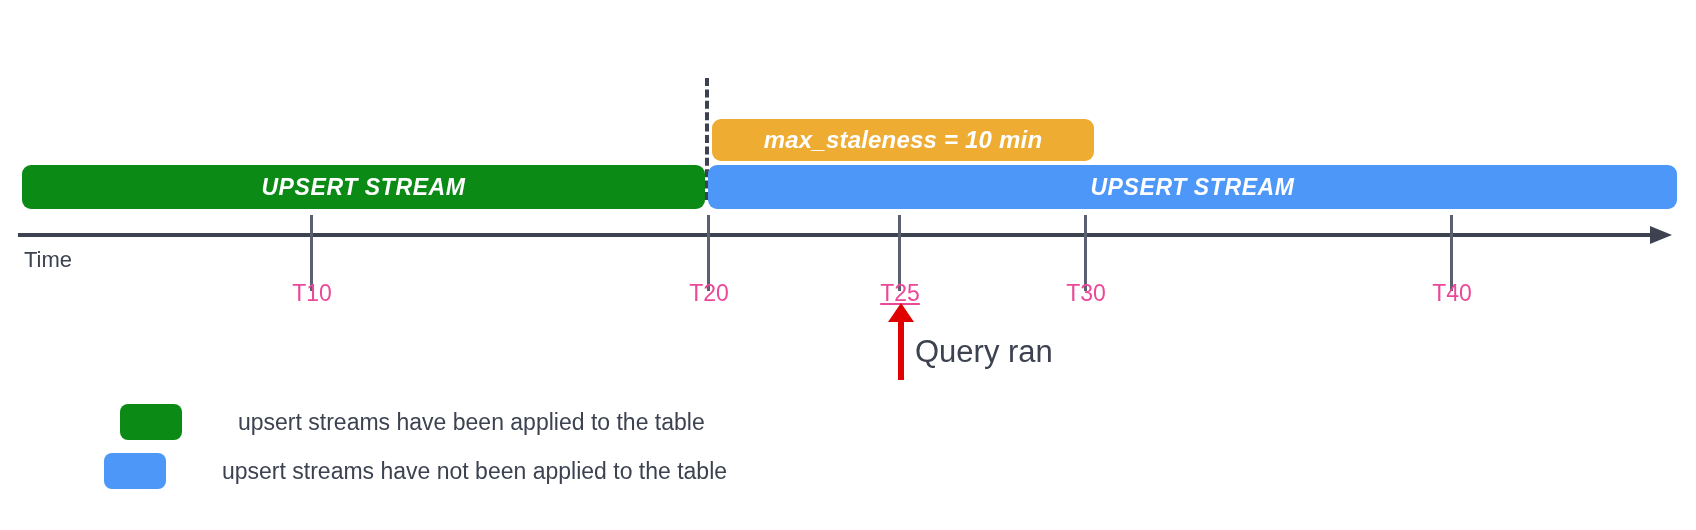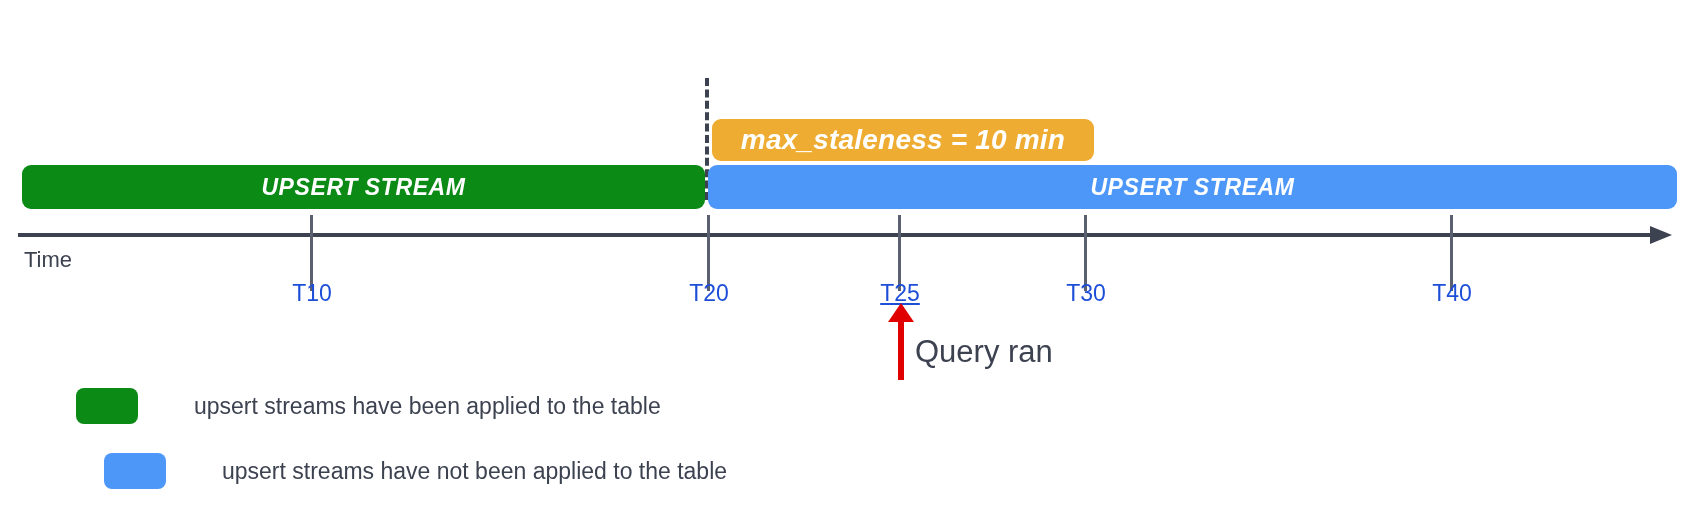--- a/index.html
+++ b/index.html
@@ -54,21 +54,21 @@
     font-style: italic;
     font-weight: bold;
     white-space: nowrap;
   }
   #bar-staleness {
     left: 712px;
     top: 119px;
     width: 382px;
     height: 42px;
     background: #eeac32;
-    font-size: 28px;
+    font-size: 24px;
     letter-spacing: 0.2px;
   }
   #bar-applied {
     left: 22px;
     top: 165px;
     width: 683px;
     height: 44px;
     background: #0b8a16;
     font-size: 23px;
     letter-spacing: 0.6px;
@@ -114,21 +114,21 @@
     position: absolute;
     top: 215px;
     width: 3px;
     height: 76px;
     background: #5a6070;
   }
   .tick-label {
     position: absolute;
     top: 280px;
     font-size: 23px;
-    color: #1d4ed8;
+    color: #ec4899;
     transform: translateX(-50%);
     white-space: nowrap;
   }
 
   
   #query-arrow-shaft {
     position: absolute;
     left: 898px;
     top: 318px;
     width: 6px;
@@ -154,21 +154,21 @@
     white-space: nowrap;
   }
 
   
   .legend-row {
     position: absolute;
     left: 76px;
     display: flex;
     align-items: center;
   }
-  #legend-row-0 { top: 388px; }
+  #legend-row-0 { top: 404px; margin-left: 44px; }
   #legend-row-1 { top: 453px; margin-left: 28px; }
   .legend-swatch {
     width: 62px;
     height: 36px;
     border-radius: 8px;
     flex: 0 0 auto;
   }
   .legend-text {
     margin-left: 56px;
     font-size: 23px;

